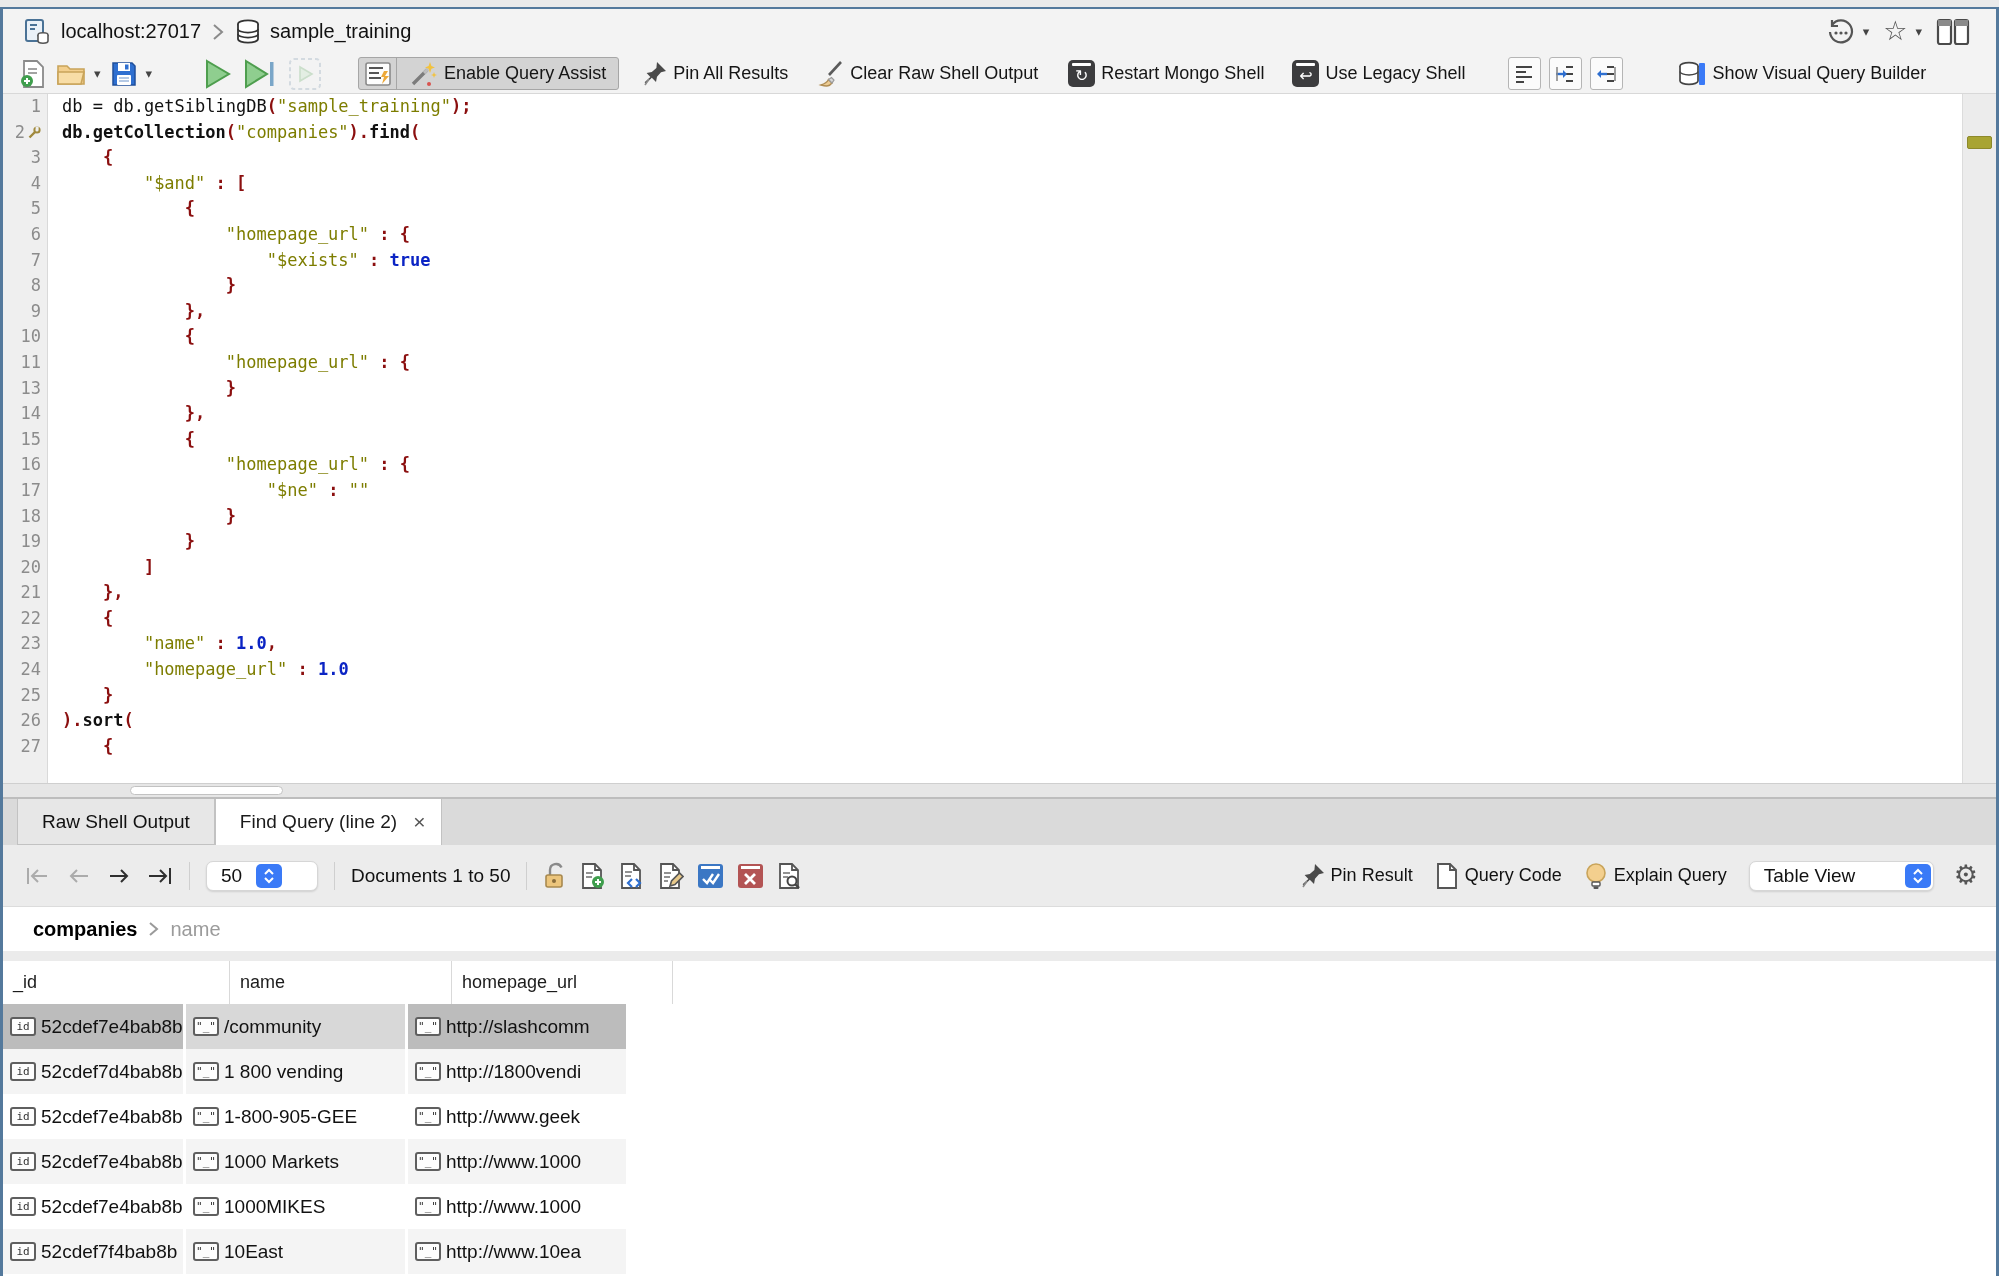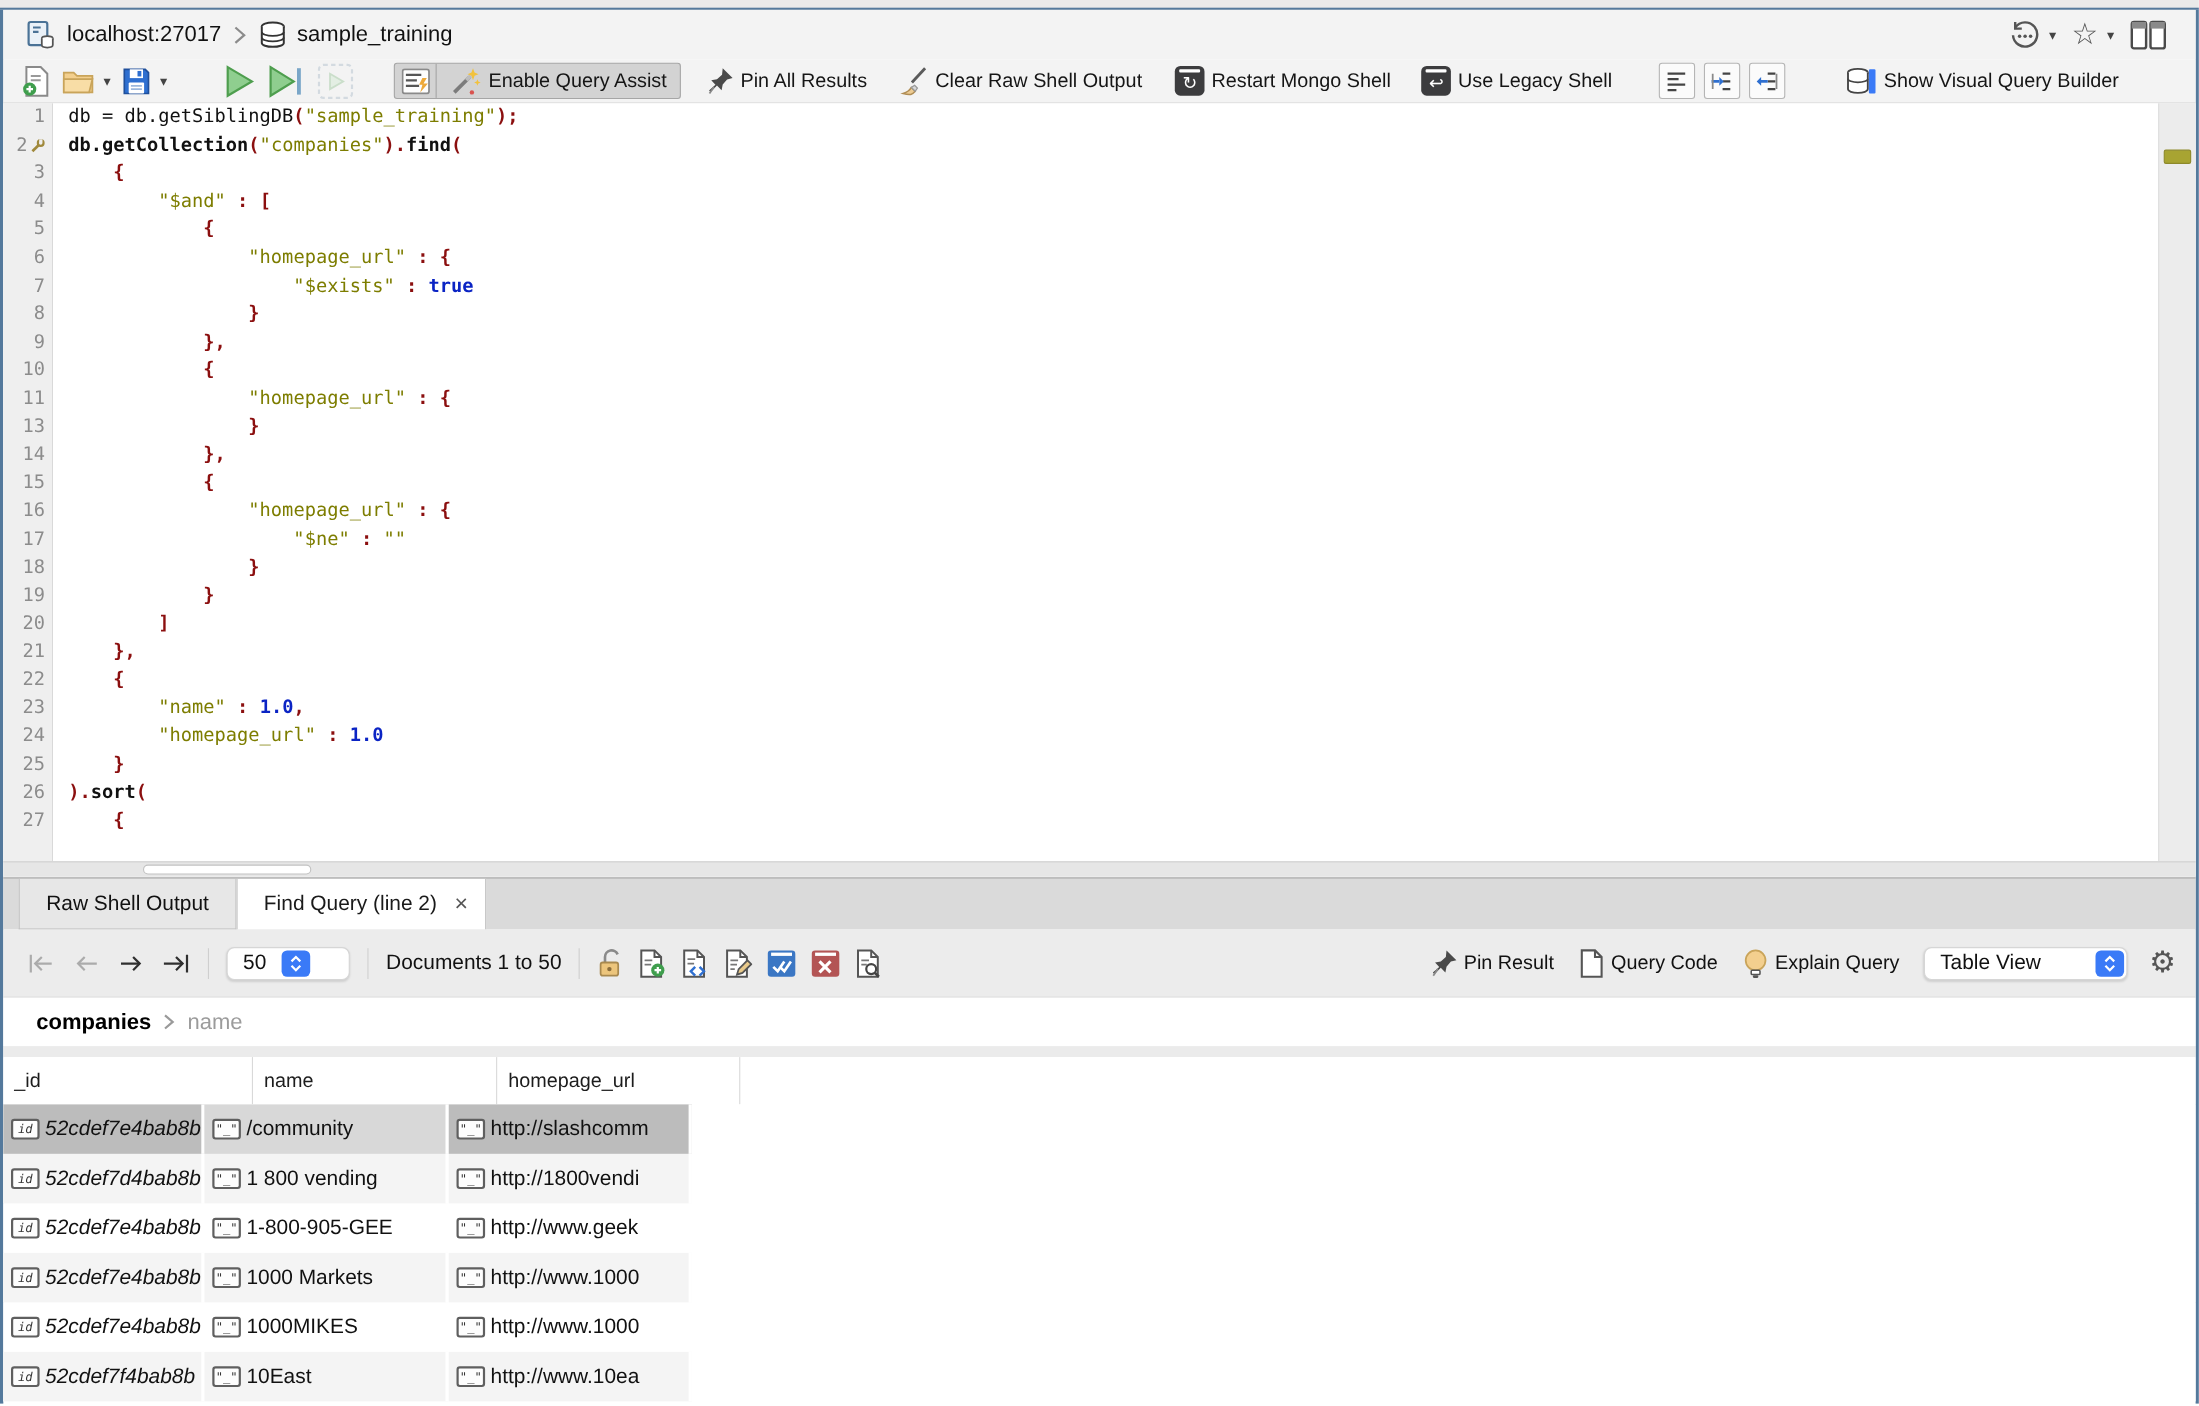--- a/index.html
+++ b/index.html
@@ -85,21 +85,21 @@
   .band { height:10px; background:#ebebeb; }
   .thead { height:43px; background:#fff; display:flex; align-items:center; font-size:18px; color:#1c1c1c; }
   .hcell { height:100%; display:flex; align-items:center; padding-left:10px; border-right:1px solid #d9d9d9; }
   .hc1 { width:227px; } .hc2 { width:222px; } .hc3 { width:221px; }
   .tbody { }
   .trow { height:45px; display:flex; background:#fff; }
   .trow.alt { background:#fff; }
   .tcell { height:100%; display:flex; align-items:center; padding-left:7px; border-right:3px solid #fff;
            overflow:hidden; white-space:nowrap; background:transparent; }
   .trow.alt .tcell { background:#f4f4f4; }
-  .c1 { width:183px;font-style:italic; } .c2 { width:222px; } .c3 { width:221px; }
+  .c1 { width:183px; } .c2 { width:222px; } .c3 { width:221px; }
   .trow.sel .tcell { background:#bcbcbc; }
   .trow.sel .tcell.focus { background:#d8d8d8; }
   .tbox { flex:none; min-width:26px; height:19px; border:2px solid #5f5f5f; border-radius:3px; background:#fdfdfd;
           font-family:"DejaVu Sans Mono", monospace; font-size:11px; line-height:15px; text-align:center;
           color:#333; margin-right:5px; padding:0 1px; }
   .tval { font-size:19px; color:#111; }
   .tfill { flex:1; }
   svg { display:block; }
 </style>
 </head>

